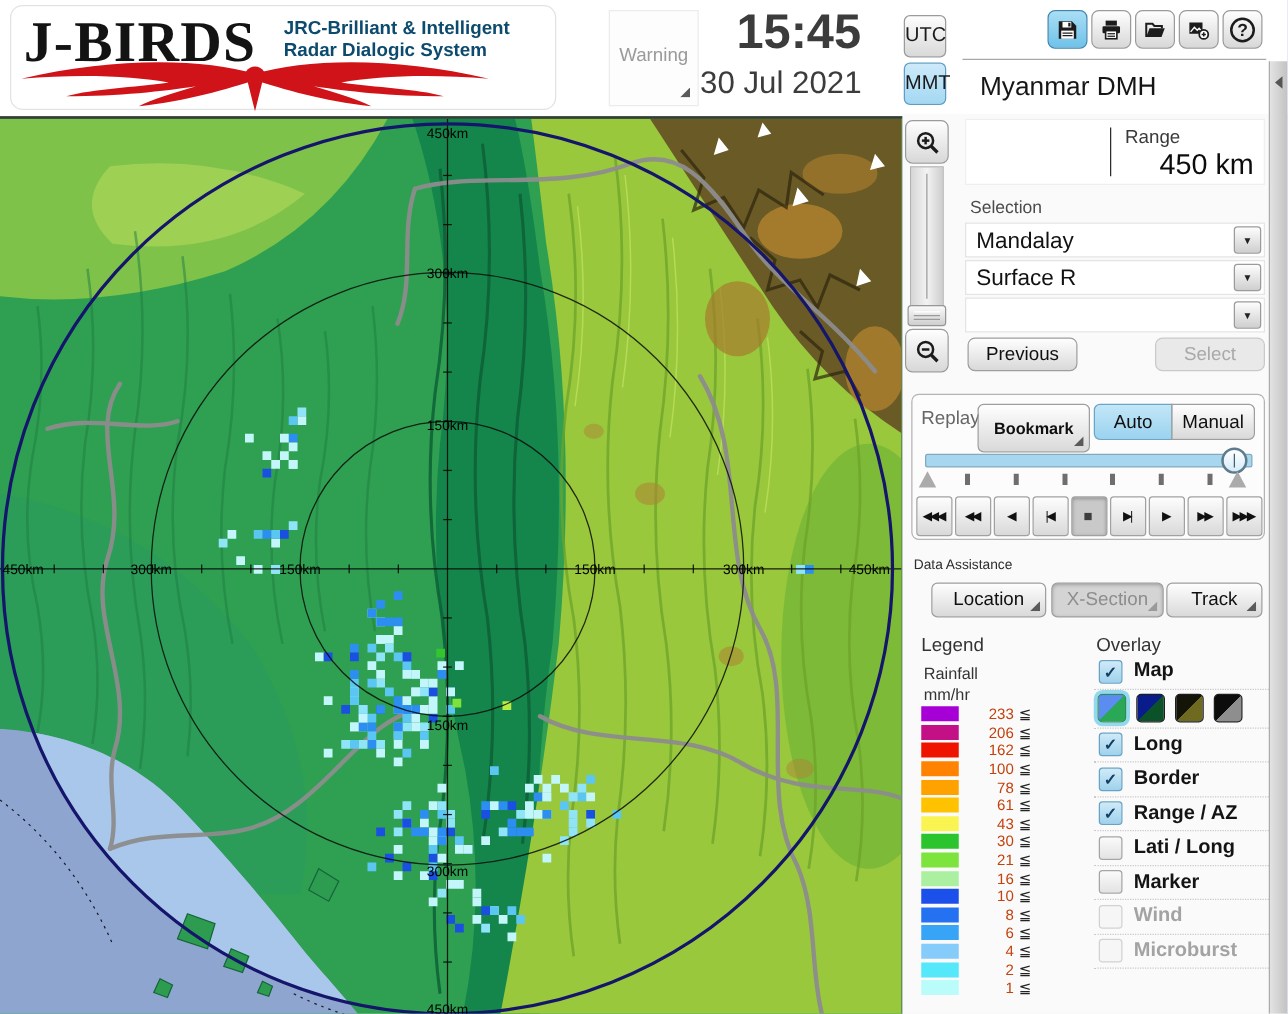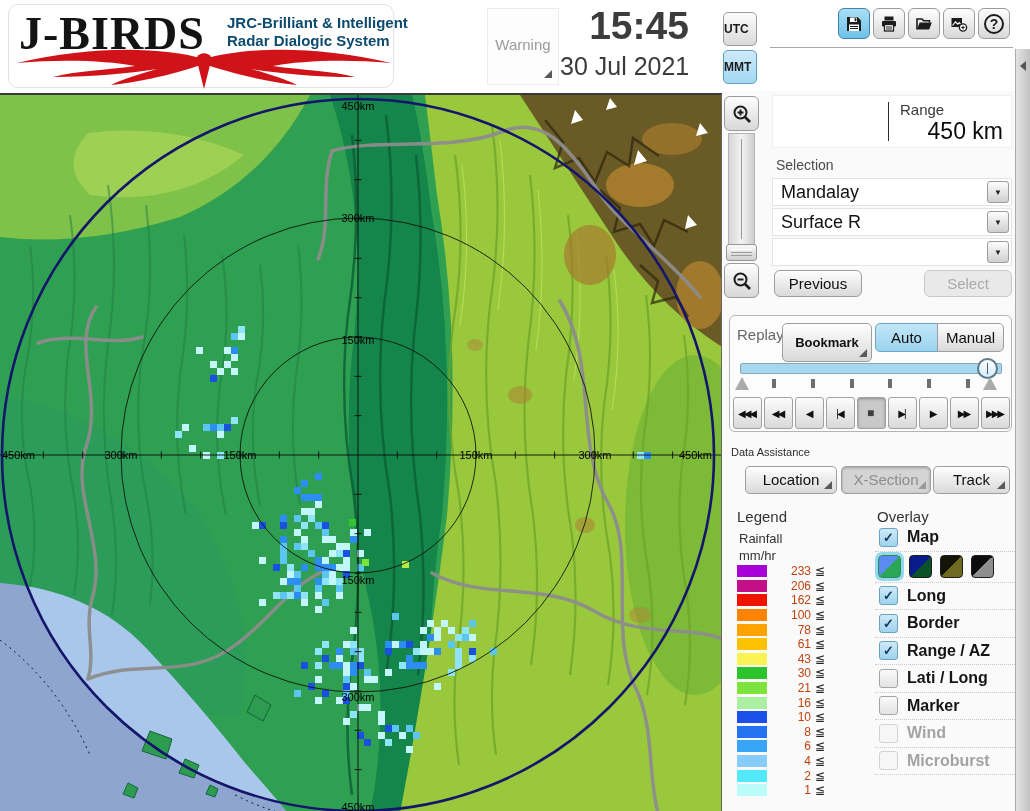--- a/index.html
+++ b/index.html
@@ -2,32 +2,32 @@
 <html><head>
 <meta charset="utf-8">
 <style>
   *{margin:0;padding:0;box-sizing:border-box}
   html,body{width:1030px;height:811px;overflow:hidden;background:#f2f2f2;
     font-family:"Liberation Sans",sans-serif;-webkit-font-smoothing:antialiased}
   #app{position:relative;width:1030px;height:811px;background:#fff}
 
   
   #header{position:absolute;left:0;top:0;width:1030px;height:91px;background:#fff}
-  #logo-box{position:absolute;left:8px;top:4px;width:386px;height:84px;border:1px solid #e2e2e2;border-radius:10px;background:#fff}
+  #logo-box{position:absolute;left:8px;top:4px;width:437px;height:84px;border:1px solid #e2e2e2;border-radius:10px;background:#fff}
   #logo-title{position:absolute;left:10px;top:2px;font-family:"Liberation Serif",serif;font-weight:bold;font-size:46px;color:#131313;letter-spacing:1px}
   .logo-sub{position:absolute;left:218px;color:#0c4a6e;font-weight:bold;font-size:15px;white-space:nowrap}
   #logo-sub1{top:9px}#logo-sub2{top:27px}
   #eagle{position:absolute;left:4px;top:38px}
 
   #warning-btn{position:absolute;left:487px;top:8px;width:72px;height:77px;background:#fdfdfd;border:1px solid #ececec;color:#9a9a9a;font-size:15px;text-align:center;line-height:72px;cursor:pointer}
   .corner{position:absolute;right:4px;bottom:4px;width:8px;height:8px;background:#5a5a5a;clip-path:polygon(100% 0,100% 100%,0 100%)}
   .corner.lt{background:#9a9a9a}
   #clock-time{position:absolute;left:568px;top:4px;width:142px;font-size:39px;font-weight:bold;color:#3c3c3c;text-align:center}
   #clock-date{position:absolute;left:560px;top:52px;width:158px;font-size:25px;color:#3c3c3c;text-align:left}
-  .tz-btn{position:absolute;left:723px;width:34px;height:34px;border:1px solid #9b9b9b;border-radius:5px;background:linear-gradient(#fdfdfd,#d9d9d9);font-size:12px;font-weight:bold;color:#1a1a1a;line-height:32px;cursor:pointer}
+  .tz-btn{position:absolute;left:723px;width:34px;height:34px;border:1px solid #9b9b9b;border-radius:5px;background:linear-gradient(#fdfdfd,#d9d9d9);font-size:16px;font-weight:normal;color:#1a1a1a;line-height:32px;cursor:pointer}
   #utc-btn{top:12px}
   #mmt-btn{top:50px;background:linear-gradient(#cdeafa,#a3d8f2);border-color:#5f9ec2}
 
   .tool-btn{position:absolute;top:8px;width:32px;height:31px;border:1px solid #9b9b9b;border-radius:6px;background:linear-gradient(#fefefe,#d8d8d8);cursor:pointer;display:flex;align-items:center;justify-content:center}
   #save-btn{left:838px;background:linear-gradient(#a9def5,#6fc2e9);border-color:#3d85ad}
   #print-btn{left:873px}#open-btn{left:908px}#capture-btn{left:943px}
   #help-btn{left:978px;font-weight:bold}
   #help-glyph{width:20px;height:20px;border:2px solid #1c1c1c;border-radius:50%;font-size:14px;line-height:16px;text-align:center;color:#1c1c1c;font-weight:bold}
   #panel-sep{position:absolute;left:770px;top:47px;width:243px;height:1px;background:#a8a8a8}
   #station-field{position:absolute;left:772px;top:51px;width:240px;height:37px;background:#fff;line-height:37px;padding-left:12px;font-size:21px;color:#161616}
@@ -165,20 +165,21 @@
         <path d="M2.5,10.5 L5.5,6.8 L7.8,9.2 L9.3,7.6 L11,9.8" stroke="#fff" stroke-width="1.1" fill="none"></path>
         <circle cx="13" cy="12.5" r="3.6" fill="#fff" stroke="#1c1c1c" stroke-width="1.4"></circle>
         <path d="M13,10.8 V14.2 M11.3,12.5 H14.7" stroke="#1c1c1c" stroke-width="1.2"></path>
       </svg>
     </div>
     <div class="tool-btn" id="help-btn">
       <span id="help-glyph">?</span>
     </div>
 
     <div id="panel-sep"></div>
+    <div id="station-field">Myanmar DMH</div>
   </div>
 
   <div id="map-area">
     <svg width="722" height="718" viewBox="0 0 722 718">
 
       <rect width="722" height="718" fill="#2fa052"></rect>
       <g>
         <path d="M0,0 H310 Q265,85 180,122 Q85,152 0,142 Z" fill="#7ec24a"></path>
         <path d="M88,38 Q172,28 244,60 Q182,112 90,100 Q58,70 88,38 Z" fill="#9ed054"></path>
         <path d="M0,300 Q120,320 200,420 Q262,520 240,620 L0,620 Z" fill="#27995e" opacity=".5"></path>

